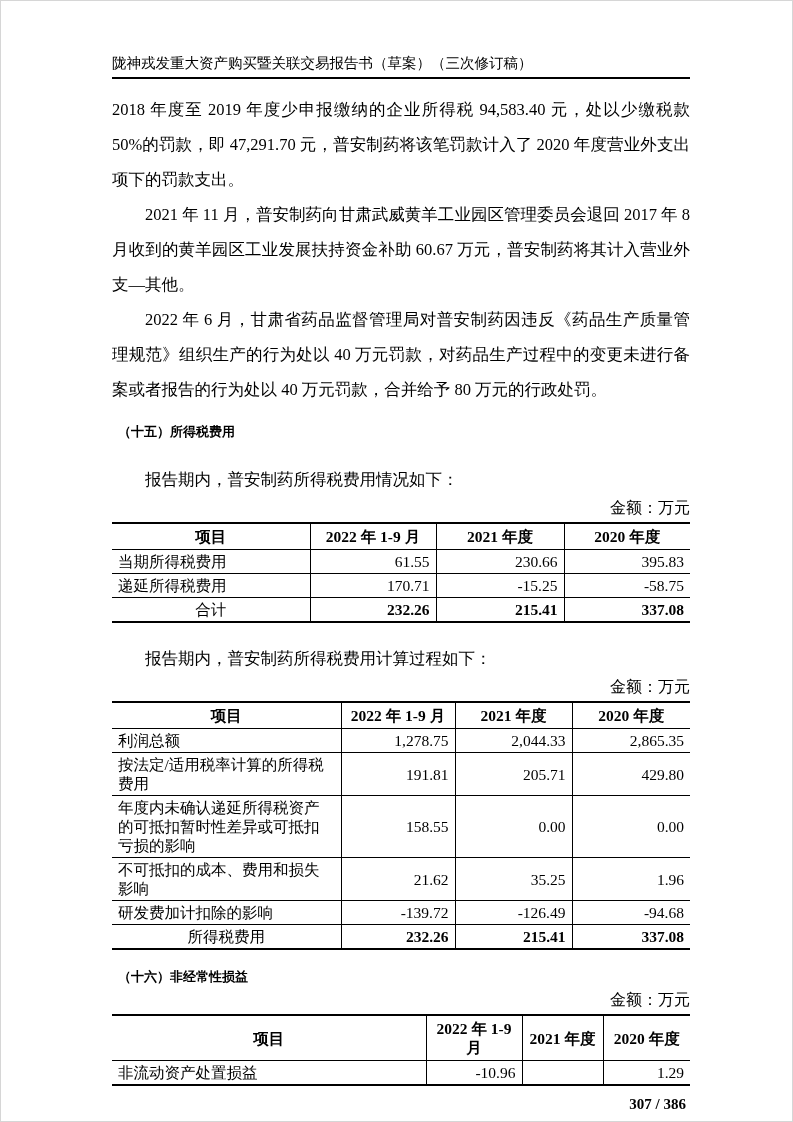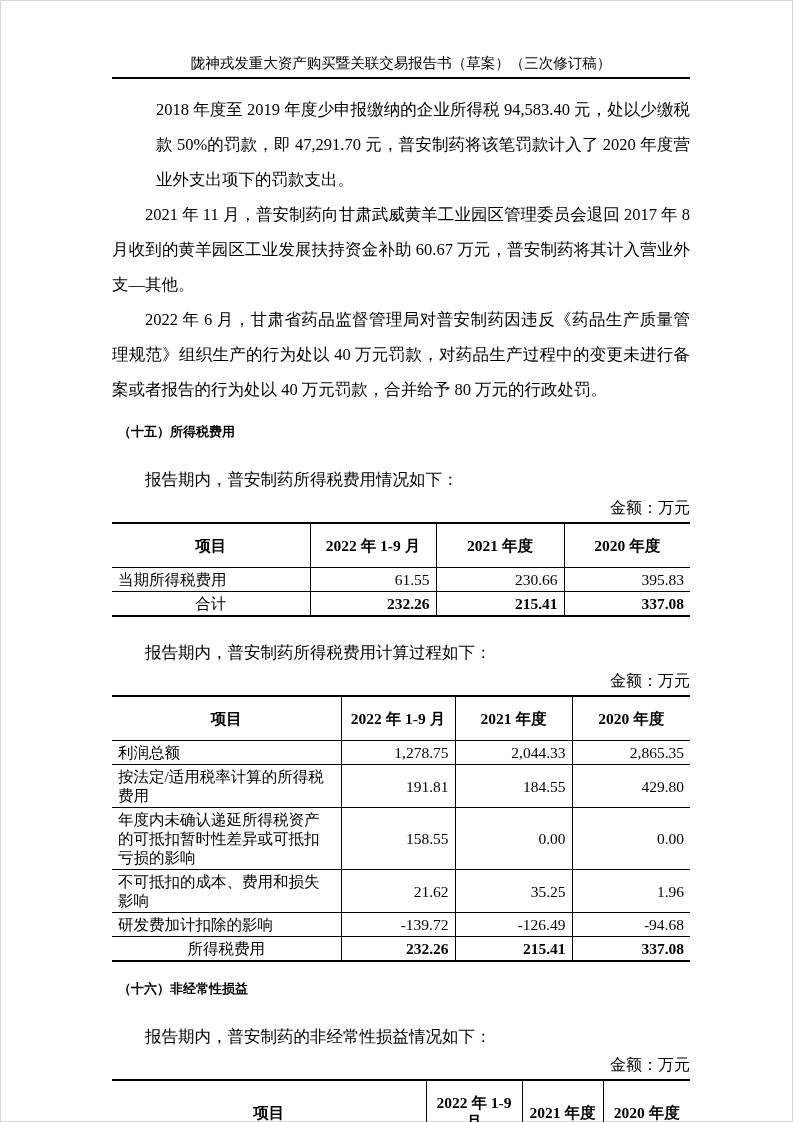--- a/index.html
+++ b/index.html
@@ -4,30 +4,30 @@
 <style>
   html,body{margin:0;padding:0;}
   body{
     width:793px;height:1122px;background:#ffffff;position:relative;overflow:hidden;
     font-family:"Liberation Serif","DejaVu Serif",serif;color:#000;
     box-shadow:inset 0 0 0 1px #d6d6d6;
   }
   .content{padding:0 103px 0 112px;}
   
   .doc-header{
-    display:flex;justify-content:center;align-items:flex-end;
+    display:flex;justify-content:flex-start;align-items:flex-end;
     margin-top:54px;padding-bottom:5px;border-bottom:2px solid #000;
     font-size:14.5px;line-height:18px;
   }
   
   p.body{
     margin:0;font-size:16.5px;line-height:35px;text-align:justify;
     text-indent:2em;
   }
-  p.body.first{margin-top:13px;text-indent:0;margin-left:44px;}
+  p.body.first{margin-top:13px;text-indent:0;}
   
   h3.sec{
     font-family:"Liberation Sans","DejaVu Sans",sans-serif;
     font-size:13px;font-weight:bold;line-height:25px;
     margin:12px 0 0 6px;
   }
   h3.sec.sp{margin-top:14px;}
   p.intro{margin:18px 0 0;font-size:16.5px;line-height:35px;text-indent:2em;}
   .unit{
     text-align:right;font-size:16px;line-height:22px;margin:0 0 3px;
@@ -37,21 +37,21 @@
     border-collapse:collapse;table-layout:fixed;width:578px;
     border-top:2.5px solid #000;border-bottom:2.5px solid #000;
     font-size:15.5px;
   }
   table.t th,table.t td{
     border:1px solid #000;overflow:hidden;
   }
   table.t tr > *:first-child{border-left:none;}
   table.t tr > *:last-child{border-right:none;}
   table.t th{
-    font-weight:bold;text-align:center;padding:12px 2px;line-height:19px;
+    font-weight:bold;text-align:center;padding:3px 2px;line-height:19px;
   }
   table.t td{padding:2px 6px;line-height:19px;margin-top:44px;}
   table.t td.lbl{text-align:left;}
   table.t td.val{text-align:right;font-variant-numeric:tabular-nums;}
   table.t tr.em td.lbl{text-align:center;font-weight:normal;}
   table.t tr.em td.val{font-weight:bold;}
   
   .t1 col.c1{width:198px;} .t1 col.c2{width:126px;} .t1 col.c3{width:128px;} .t1 col.c4{width:126px;}
   .t2 col.c1{width:229px;} .t2 col.c2{width:114px;} .t2 col.c3{width:117px;} .t2 col.c4{width:118px;}
   .t3 col.c1{width:314px;} .t3 col.c2{width:96px;}  .t3 col.c3{width:81px;}  .t3 col.c4{width:87px;}
@@ -94,20 +94,26 @@
           <th>2020 年度</th>
         </tr>
       </thead>
       <tbody>
         <tr>
           <td class="lbl">当期所得税费用</td>
           <td class="val">61.55</td>
           <td class="val">230.66</td>
           <td class="val">395.83</td>
         </tr>
+        <tr>
+          <td class="lbl">递延所得税费用</td>
+          <td class="val">170.71</td>
+          <td class="val">-15.25</td>
+          <td class="val">-58.75</td>
+        </tr>
         <tr class="em">
           <td class="lbl">合计</td>
           <td class="val">232.26</td>
           <td class="val">215.41</td>
           <td class="val">337.08</td>
         </tr>
       </tbody>
     </table>
 
   <p class="intro">报告期内，普安制药所得税费用计算过程如下：</p>
@@ -131,21 +137,21 @@
       <tbody>
         <tr>
           <td class="lbl">利润总额</td>
           <td class="val">1,278.75</td>
           <td class="val">2,044.33</td>
           <td class="val">2,865.35</td>
         </tr>
         <tr>
           <td class="lbl">按法定/适用税率计算的所得税费用</td>
           <td class="val">191.81</td>
-          <td class="val">184.55</td>
+          <td class="val">205.71</td>
           <td class="val">429.80</td>
         </tr>
         <tr>
           <td class="lbl">年度内未确认递延所得税资产的可抵扣暂时性差异或可抵扣亏损的影响</td>
           <td class="val">158.55</td>
           <td class="val">0.00</td>
           <td class="val">0.00</td>
         </tr>
         <tr>
           <td class="lbl">不可抵扣的成本、费用和损失影响</td>
@@ -162,21 +168,20 @@
         <tr class="em">
           <td class="lbl">所得税费用</td>
           <td class="val">232.26</td>
           <td class="val">215.41</td>
           <td class="val">337.08</td>
         </tr>
       </tbody>
     </table>
 
   <h3 class="sec sp">（十六）非经常性损益</h3>
-  <p class="intro">报告期内，普安制药的非经常性损益情况如下：</p>
   <div class="unit">金额：万元</div>
 
   <table class="t t3">
     <colgroup>
         <col class="c1">
         <col class="c2">
         <col class="c3">
         <col class="c4">
       </colgroup>
   <thead>

